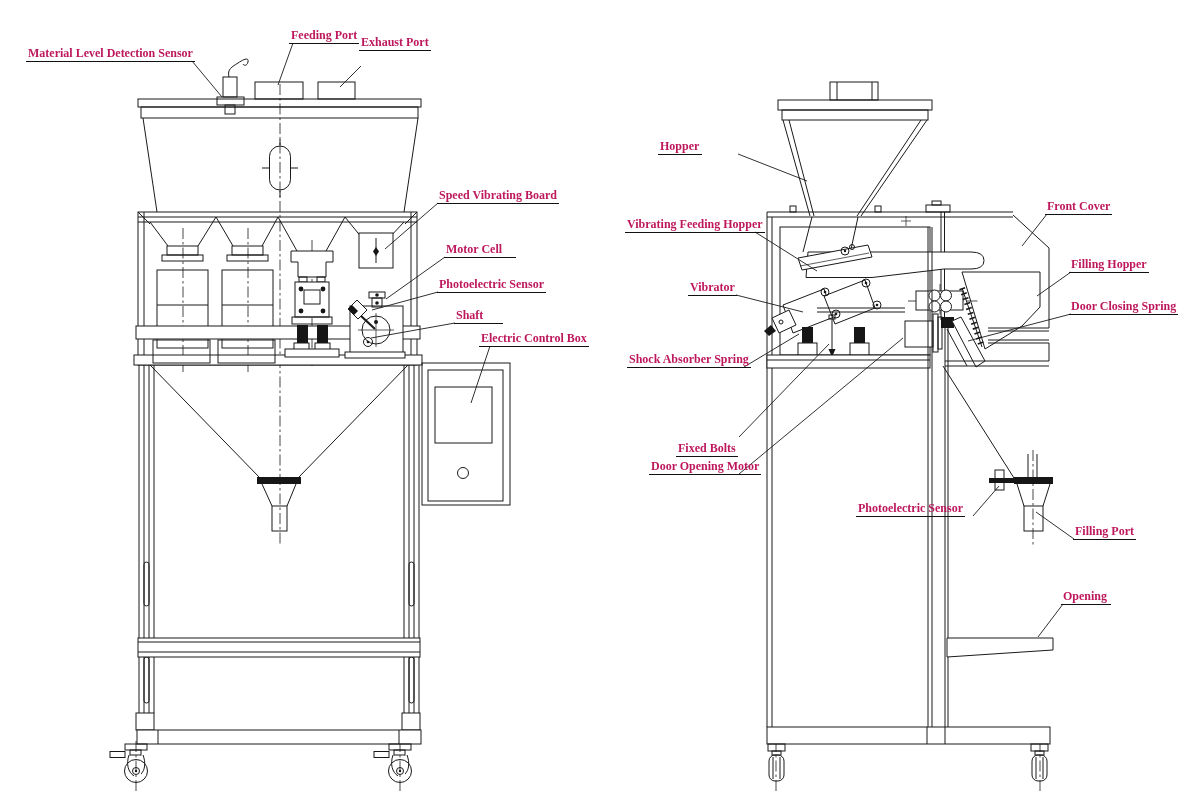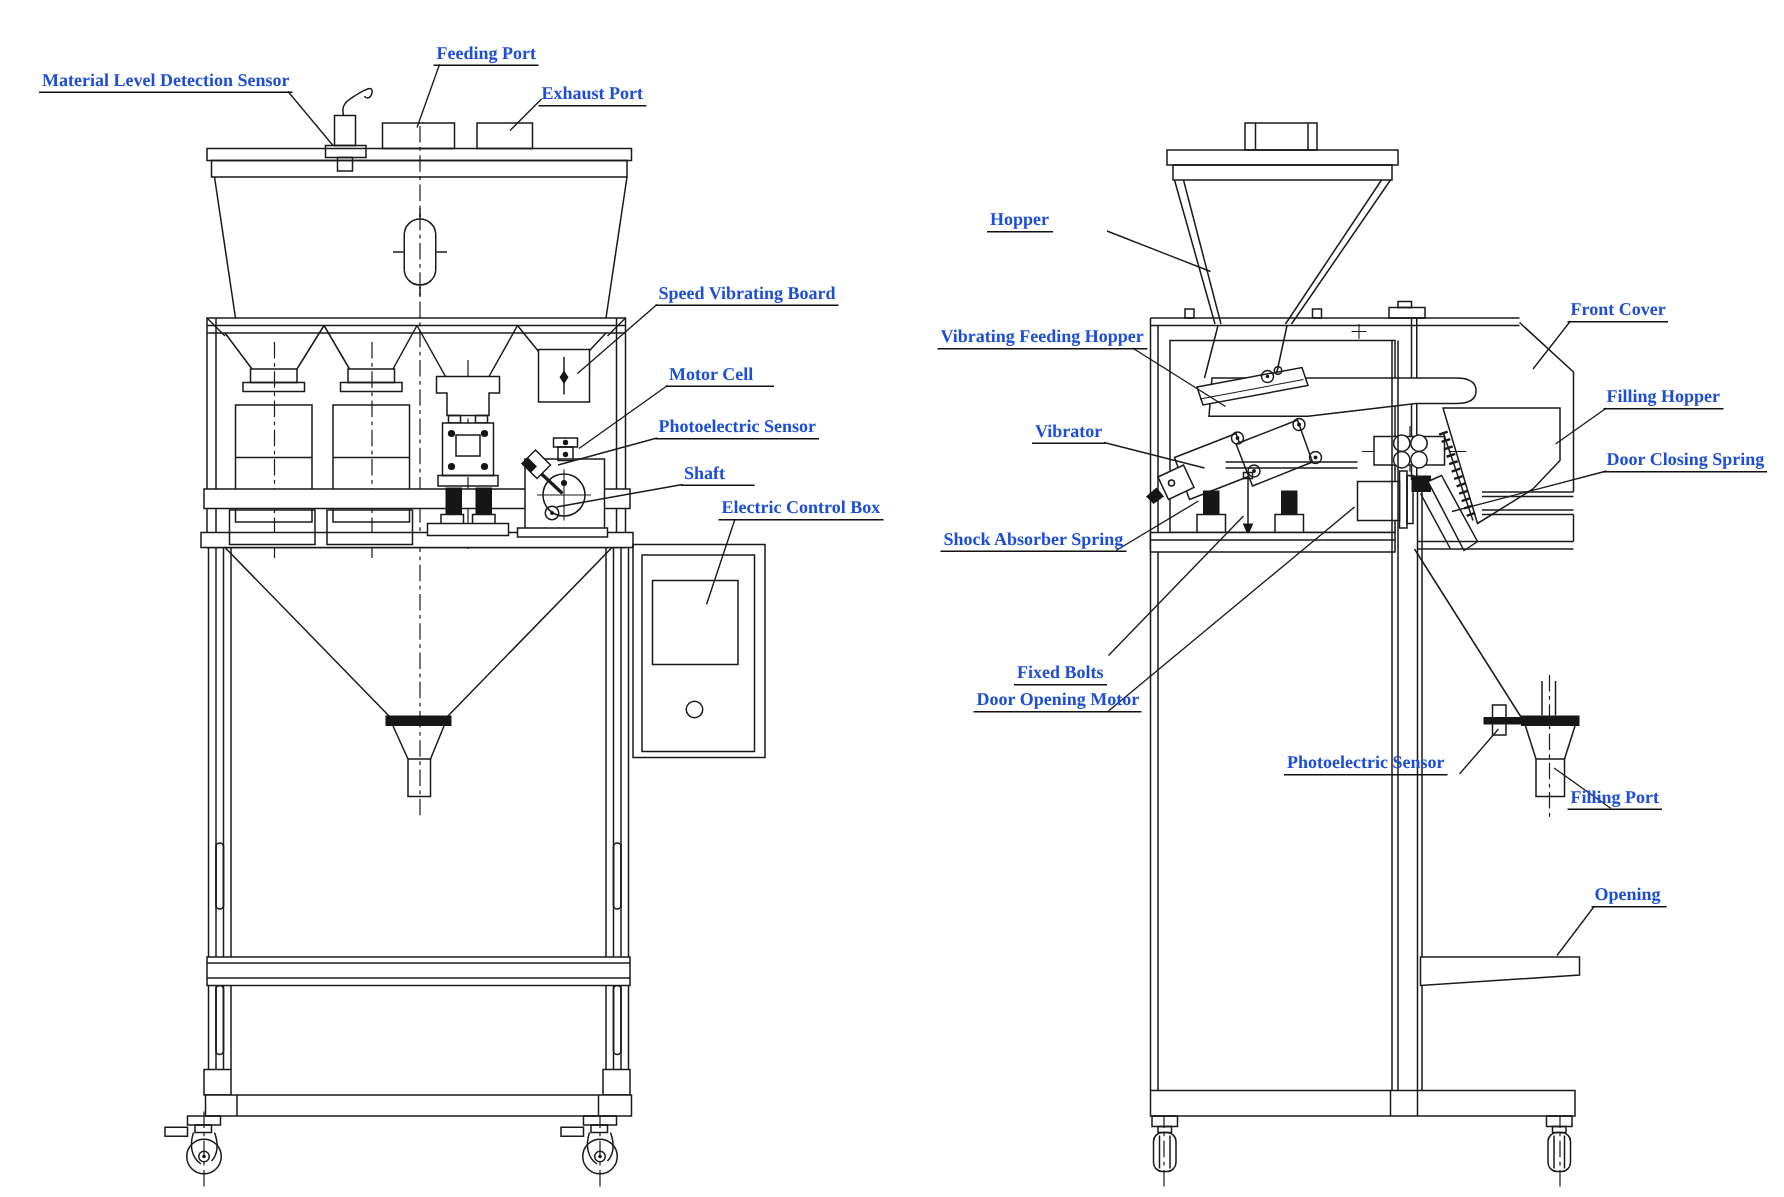--- a/index.html
+++ b/index.html
@@ -11,21 +11,21 @@
       stroke:#1a1a1a;stroke-width:1;fill:none;}
   .art .w{fill:#ffffff;}
   .art .d{fill:#161616;stroke:none;}
   .art .cl{stroke-dasharray:11 3 2.5 3;stroke-width:.8;}
   .art .thin{stroke-width:.7;}
   .art .ldr{stroke-width:.9;}
   .art .coil{stroke-width:6;stroke-dasharray:1.6 3.6;}
   .art .th2{stroke-width:2.2;}
   
   .lbl{position:absolute;white-space:nowrap;font-weight:bold;font-size:12px;line-height:12px;
-       color:#1d4ed8;border-bottom:1.4px solid #111;padding:0 2px 2px 2px;letter-spacing:0;}
+       color:#be185d;border-bottom:1.4px solid #111;padding:0 2px 2px 2px;letter-spacing:0;}
 </style>
 </head>
 <body>
 
 <div id="canvas">
 
 <svg class="art" width="1189" height="798" viewBox="0 0 1189 798">
 
   <g>
 
@@ -350,33 +350,33 @@
     <line class="ldr" x1="1071" y1="272" x2="1037" y2="296"></line>
     <line class="ldr" x1="1071" y1="314" x2="968" y2="341"></line>
     <line class="ldr" x1="973" y1="516" x2="999" y2="486"></line>
     <line class="ldr" x1="1074" y1="539" x2="1036" y2="512"></line>
     <line class="ldr" x1="1063" y1="604" x2="1038" y2="637"></line>
   </g>
 </svg>
 
 <div class="lbl" style="left:26px;top:47px">Material Level Detection Sensor</div>
 <div class="lbl" style="left:289px;top:29px">Feeding Port</div>
-<div class="lbl" style="left:359px;top:56px">Exhaust Port</div>
+<div class="lbl" style="left:359px;top:36px">Exhaust Port</div>
 <div class="lbl" style="left:437px;top:189px">Speed Vibrating Board</div>
 <div class="lbl" style="left:444px;top:243px;min-width:68px">Motor Cell</div>
 <div class="lbl" style="left:437px;top:278px">Photoelectric Sensor</div>
 <div class="lbl" style="left:454px;top:309px;min-width:45px">Shaft</div>
 <div class="lbl" style="left:479px;top:332px">Electric Control Box</div>
 
 <div class="lbl" style="left:658px;top:140px;min-width:40px">Hopper</div>
 <div class="lbl" style="left:625px;top:218px">Vibrating Feeding Hopper</div>
 <div class="lbl" style="left:688px;top:281px">Vibrator</div>
 <div class="lbl" style="left:627px;top:353px">Shock Absorber Spring</div>
 <div class="lbl" style="left:676px;top:442px">Fixed Bolts</div>
 <div class="lbl" style="left:649px;top:460px">Door Opening Motor</div>
 <div class="lbl" style="left:1045px;top:200px">Front Cover</div>
 <div class="lbl" style="left:1069px;top:258px">Filling Hopper</div>
 <div class="lbl" style="left:1069px;top:300px">Door Closing Spring</div>
 <div class="lbl" style="left:856px;top:502px">Photoelectric Sensor</div>
-<div class="lbl" style="left:1045px;top:525px">Filling Port</div>
+<div class="lbl" style="left:1073px;top:525px">Filling Port</div>
 <div class="lbl" style="left:1061px;top:590px;min-width:46px">Opening</div>
 
 </div>
 
 </body></html>

